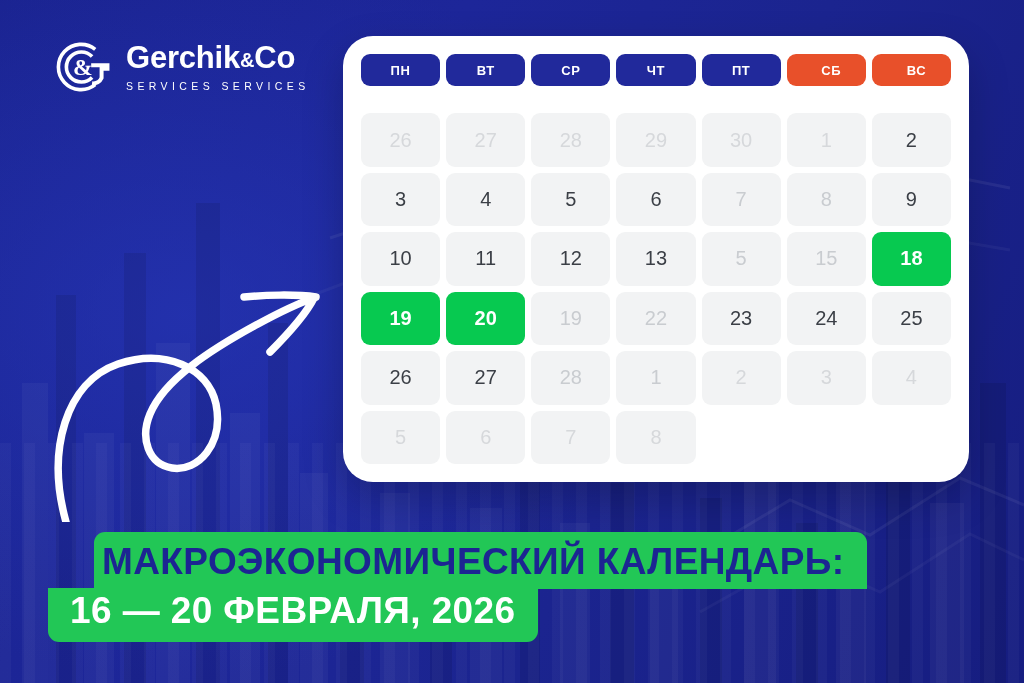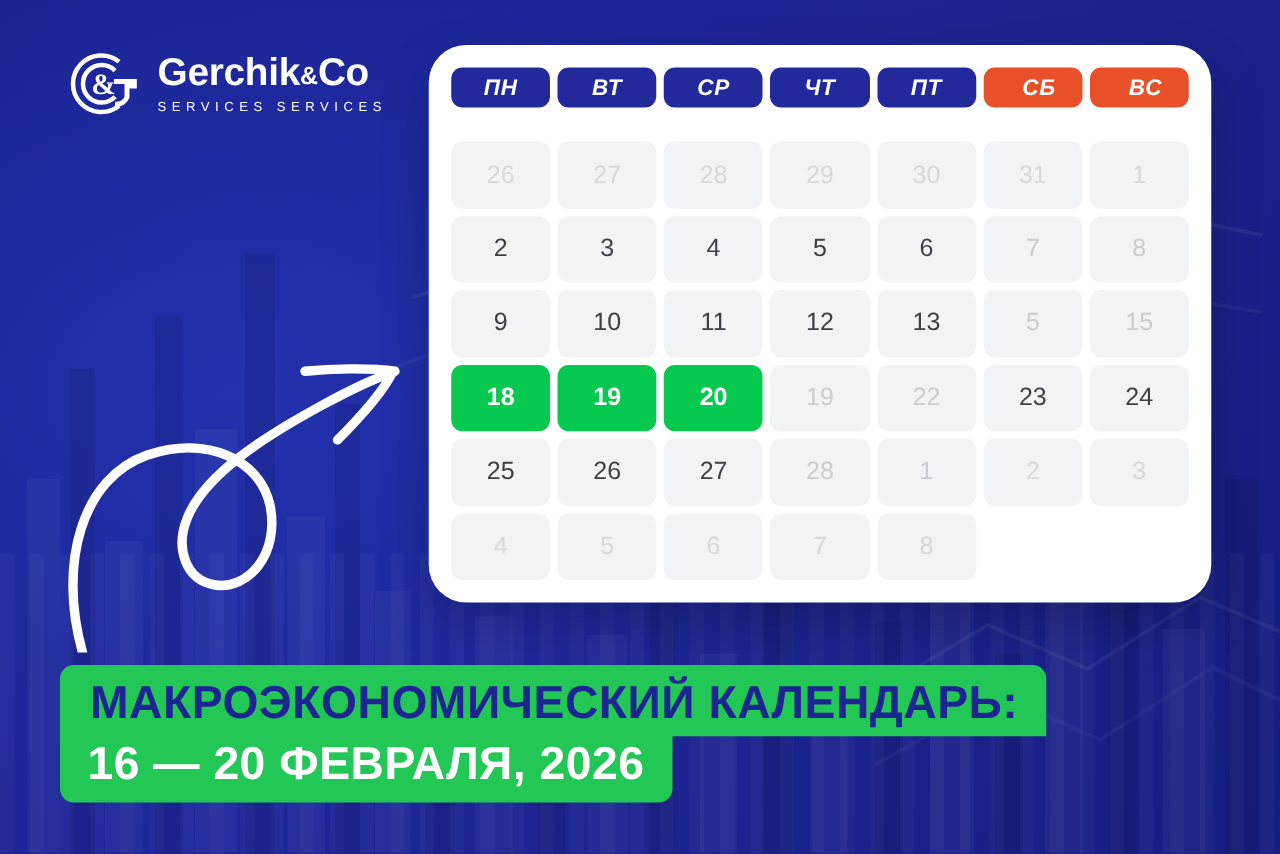--- a/index.html
+++ b/index.html
@@ -115,28 +115,27 @@
     display: grid;
     grid-template-columns: repeat(7, 1fr);
     gap: 6px;
     flex: 1;
     grid-auto-rows: 1fr;
   }
 
   .dow {
     border-radius: 9px;
     color: #ffffff;
-    font-size: 18px;
+    font-size: 13px;
     font-weight: 700;
     letter-spacing: 0.6px;
     display: flex;
     align-items: center;
     justify-content: center;
     height: 32px;
-    font-style: italic;
   }
   .dow.weekday { background: #21299b; }
   .dow.weekend { background: #e8502a; padding-left: 10px; }
 
   .day {
     border-radius: 9px;
     background: #f2f3f4;
     display: flex;
     align-items: center;
     justify-content: center;
@@ -164,23 +163,24 @@
   .banner-line {
     background: #22c756;
     display: inline-block;
     white-space: nowrap;
     font-weight: 800;
     letter-spacing: 0.4px;
   }
   .banner-line.l1 {
     color: #1c2592;
     font-size: 37px;
-    padding: 11px 22px 9px 24px;
+    padding: 11px 22px 9px 8px;
     border-radius: 11px 11px 0 0;
     line-height: 1.0;
+    margin-left: 46px;
   }
   .banner-line.l2 {
     color: #ffffff;
     font-size: 37px;
     padding: 4px 22px 13px 22px;
     border-radius: 0 0 11px 11px;
     line-height: 1.0;
     margin-top: -1px;
   }
 </style>
@@ -263,21 +263,20 @@
         <div class="dow weekday">СР</div>
         <div class="dow weekday">ЧТ</div>
         <div class="dow weekday">ПТ</div>
         <div class="dow weekend">СБ</div>
         <div class="dow weekend">ВС</div>
         <div class="day muted">26</div>
         <div class="day muted">27</div>
         <div class="day muted">28</div>
         <div class="day muted">29</div>
         <div class="day muted">30</div>
-        <div class="day muted">31</div>
         <div class="day muted">1</div>
         <div class="day">2</div>
         <div class="day">3</div>
         <div class="day">4</div>
         <div class="day">5</div>
         <div class="day">6</div>
         <div class="day dim">7</div>
         <div class="day dim">8</div>
         <div class="day">9</div>
         <div class="day">10</div>

